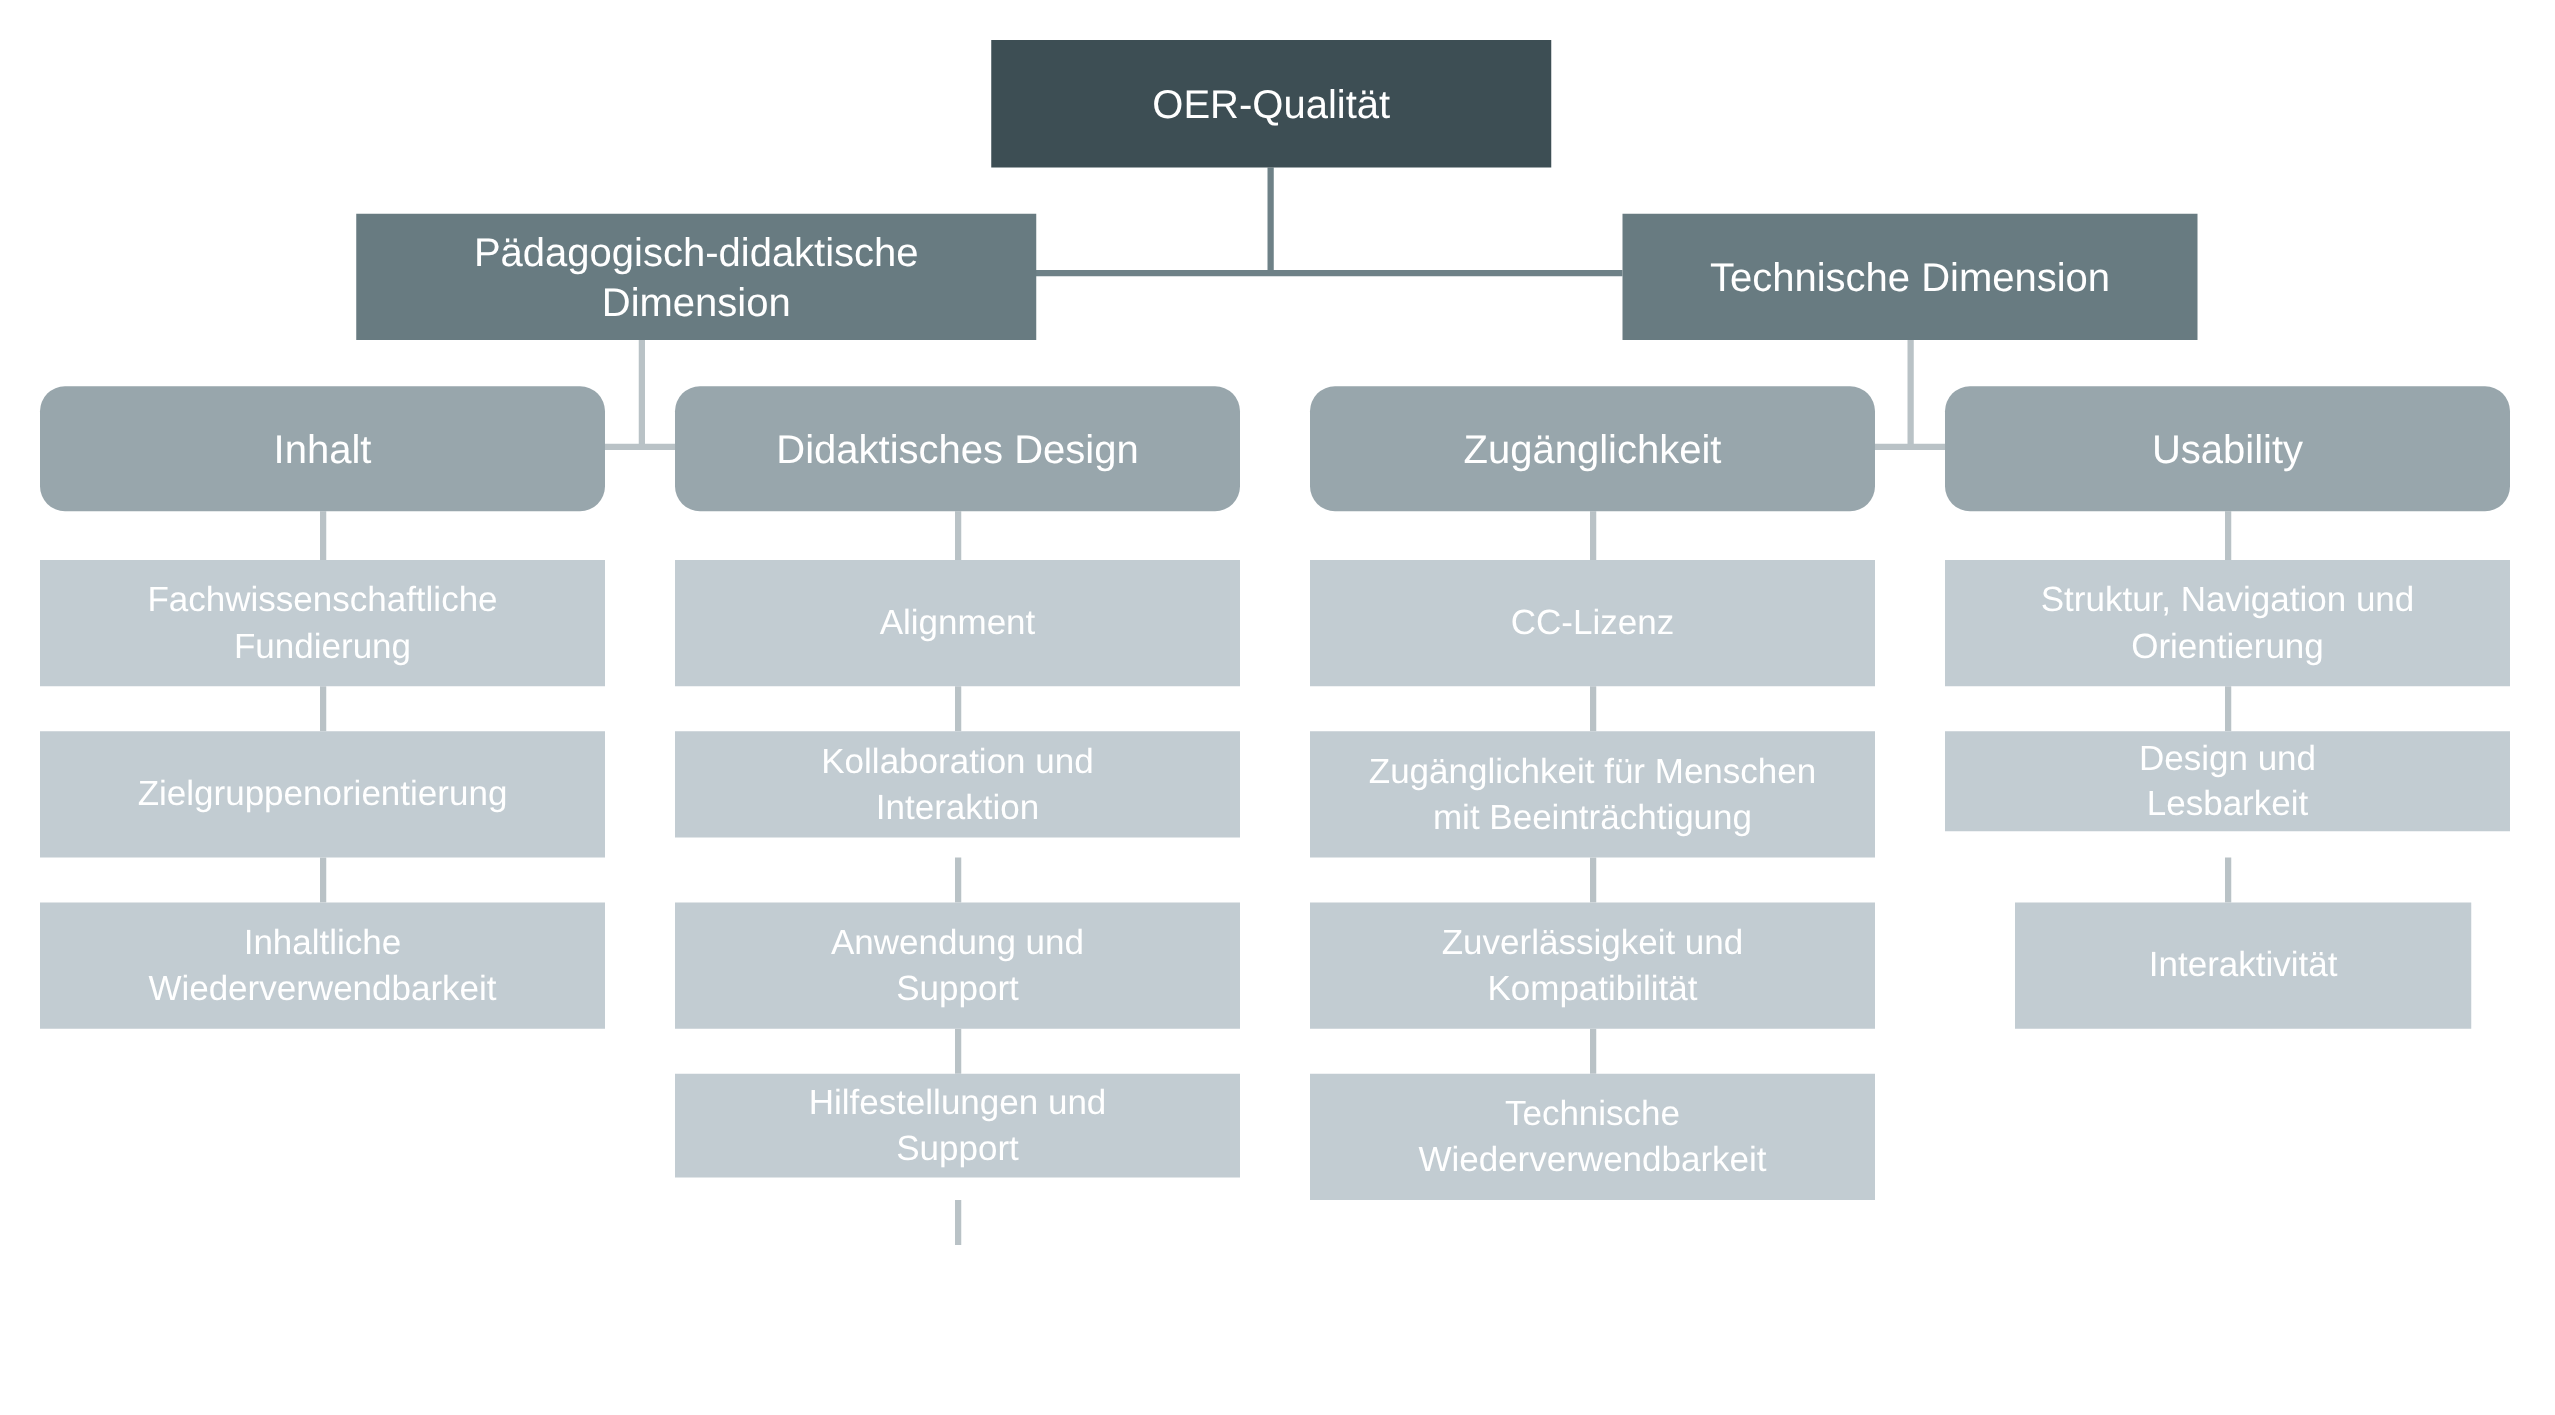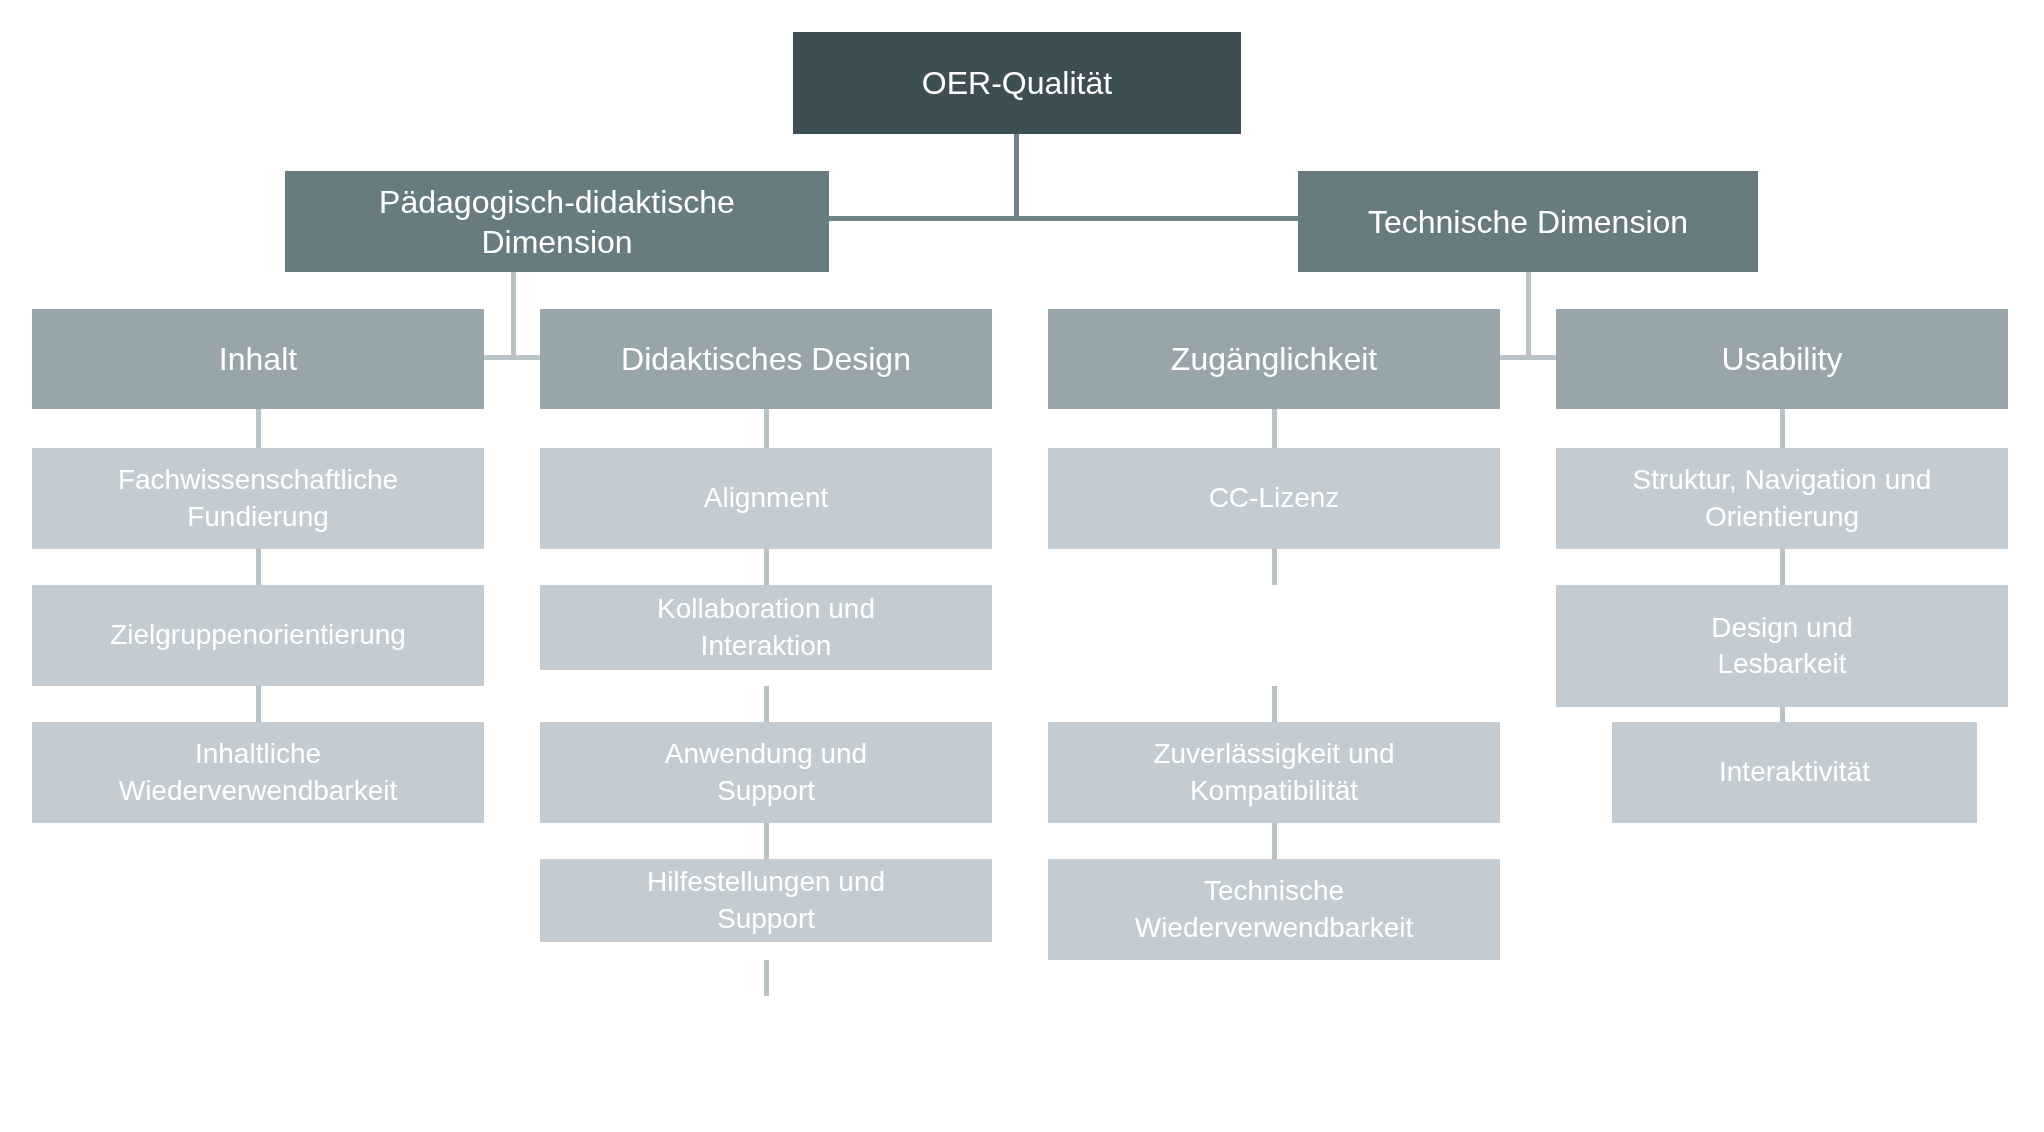--- a/index.html
+++ b/index.html
@@ -25,21 +25,21 @@
     display:flex;align-items:center;justify-content:center;
     text-align:center;
     color:var(--text,#fff);
     font-weight:400;
     box-sizing:border-box;
     padding:4px 8px;
   }
   .node .label{white-space:pre-line;}
   .root{background:var(--root-box,#3d4e54);font-size:32px;line-height:1.25;}
   .dimension{background:var(--dimension-box,#687b81);font-size:32px;line-height:1.25;}
-  .category{background:var(--category-box,#98a6ac);font-size:32px;line-height:1.25;}
+  .category{background:var(--category-box,#98a6ac);font-size:32px;line-height:1.25;border-radius:20px;}
   .item{background:var(--item-box,#c2ccd2);font-size:28px;line-height:1.3;}
   .line{position:absolute;}
   .line.dark{background:var(--connector-dark,#6e8187);}
   .line.light{background:var(--connector-light,#b9c2c6);}
 </style>
 </head>
 <body>
 
 <div class="canvas">
 
@@ -119,34 +119,38 @@
 Support</span>
   </div>
   <div class="node item" style="left:540px;top:859px;width:452px;height:83px">
     <span class="label">Hilfestellungen und
 Support</span>
   </div>
 
   <div class="node item" style="left:1048px;top:448px;width:452px;height:101px">
     <span class="label">CC-Lizenz</span>
   </div>
+  <div class="node item" style="left:1048px;top:585px;width:452px;height:101px">
+    <span class="label">Zugänglichkeit für Menschen
+mit Beeinträchtigung</span>
+  </div>
   <div class="node item" style="left:1048px;top:722px;width:452px;height:101px">
     <span class="label">Zuverlässigkeit und
 Kompatibilität</span>
   </div>
   <div class="node item" style="left:1048px;top:859px;width:452px;height:101px">
     <span class="label">Technische
 Wiederverwendbarkeit</span>
   </div>
 
   <div class="node item" style="left:1556px;top:448px;width:452px;height:101px">
     <span class="label">Struktur, Navigation und
 Orientierung</span>
   </div>
-  <div class="node item" style="left:1556px;top:585px;width:452px;height:122px">
+  <div class="node item" style="left:1556px;top:585px;width:452px;height:80px">
     <span class="label">Design und
 Lesbarkeit</span>
   </div>
   <div class="node item" style="left:1612px;top:722px;width:365px;height:101px">
     <span class="label">Interaktivität</span>
   </div>
 
 </div>
 
 </body></html>

